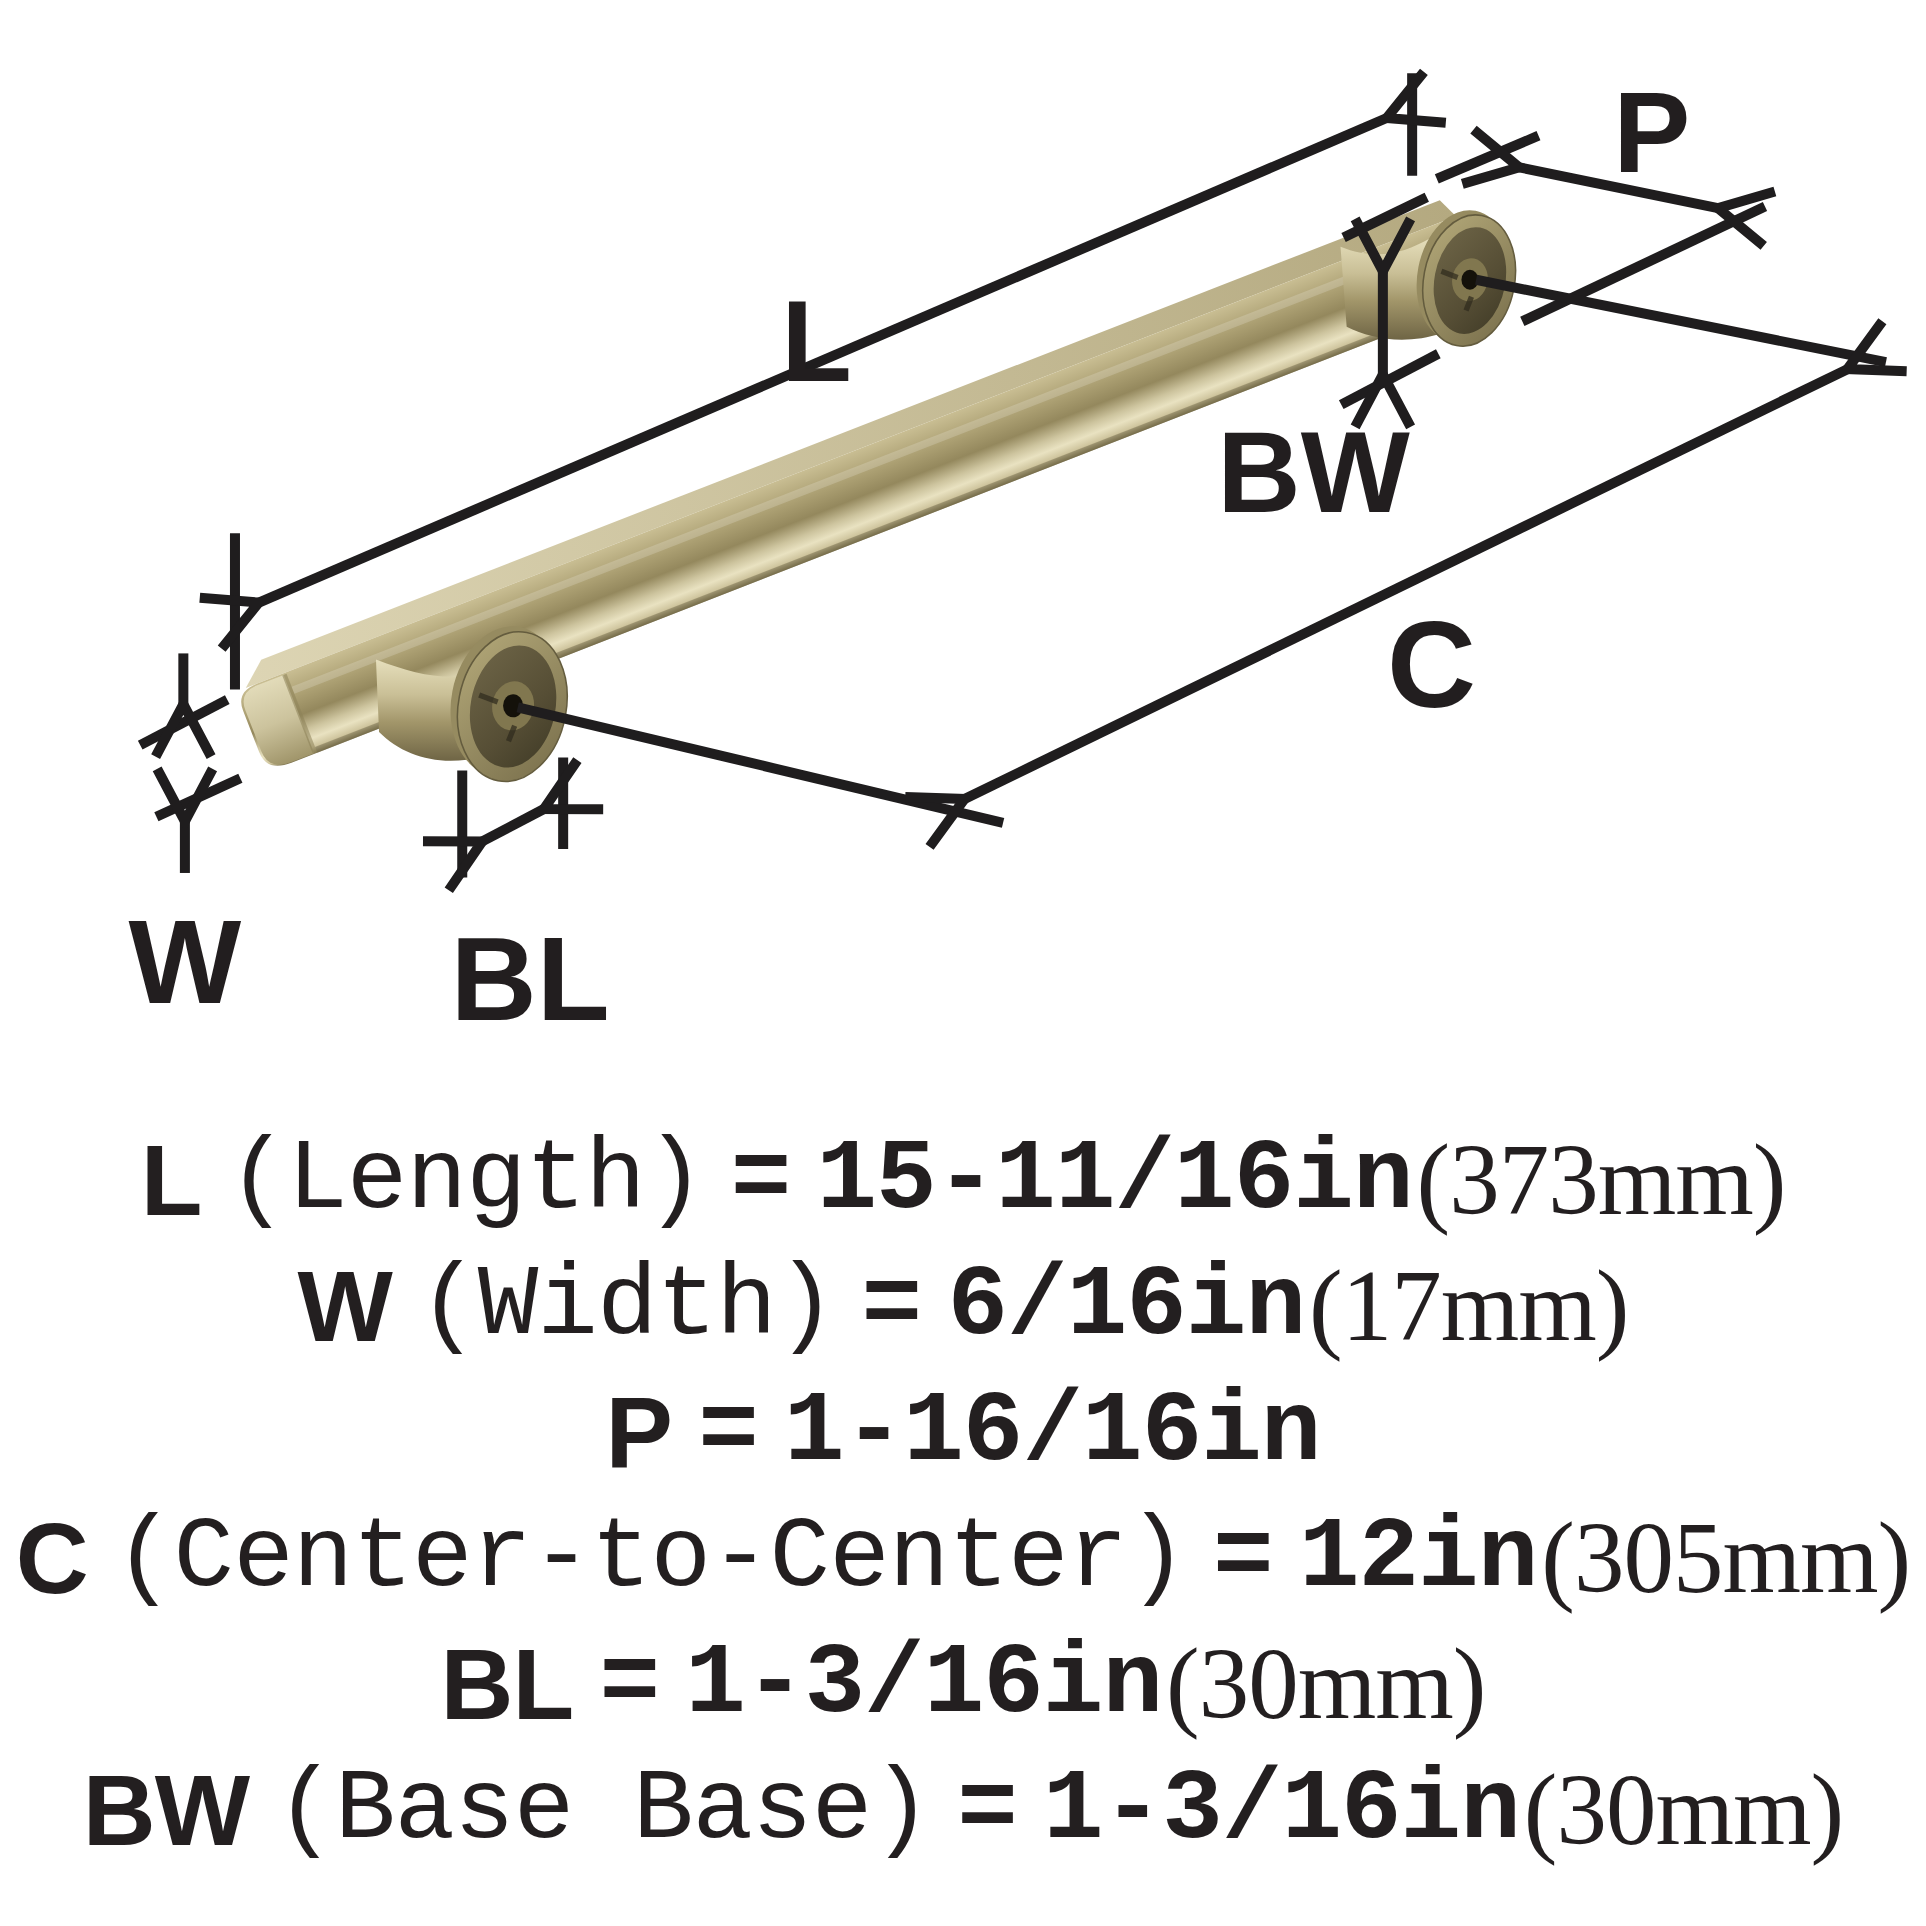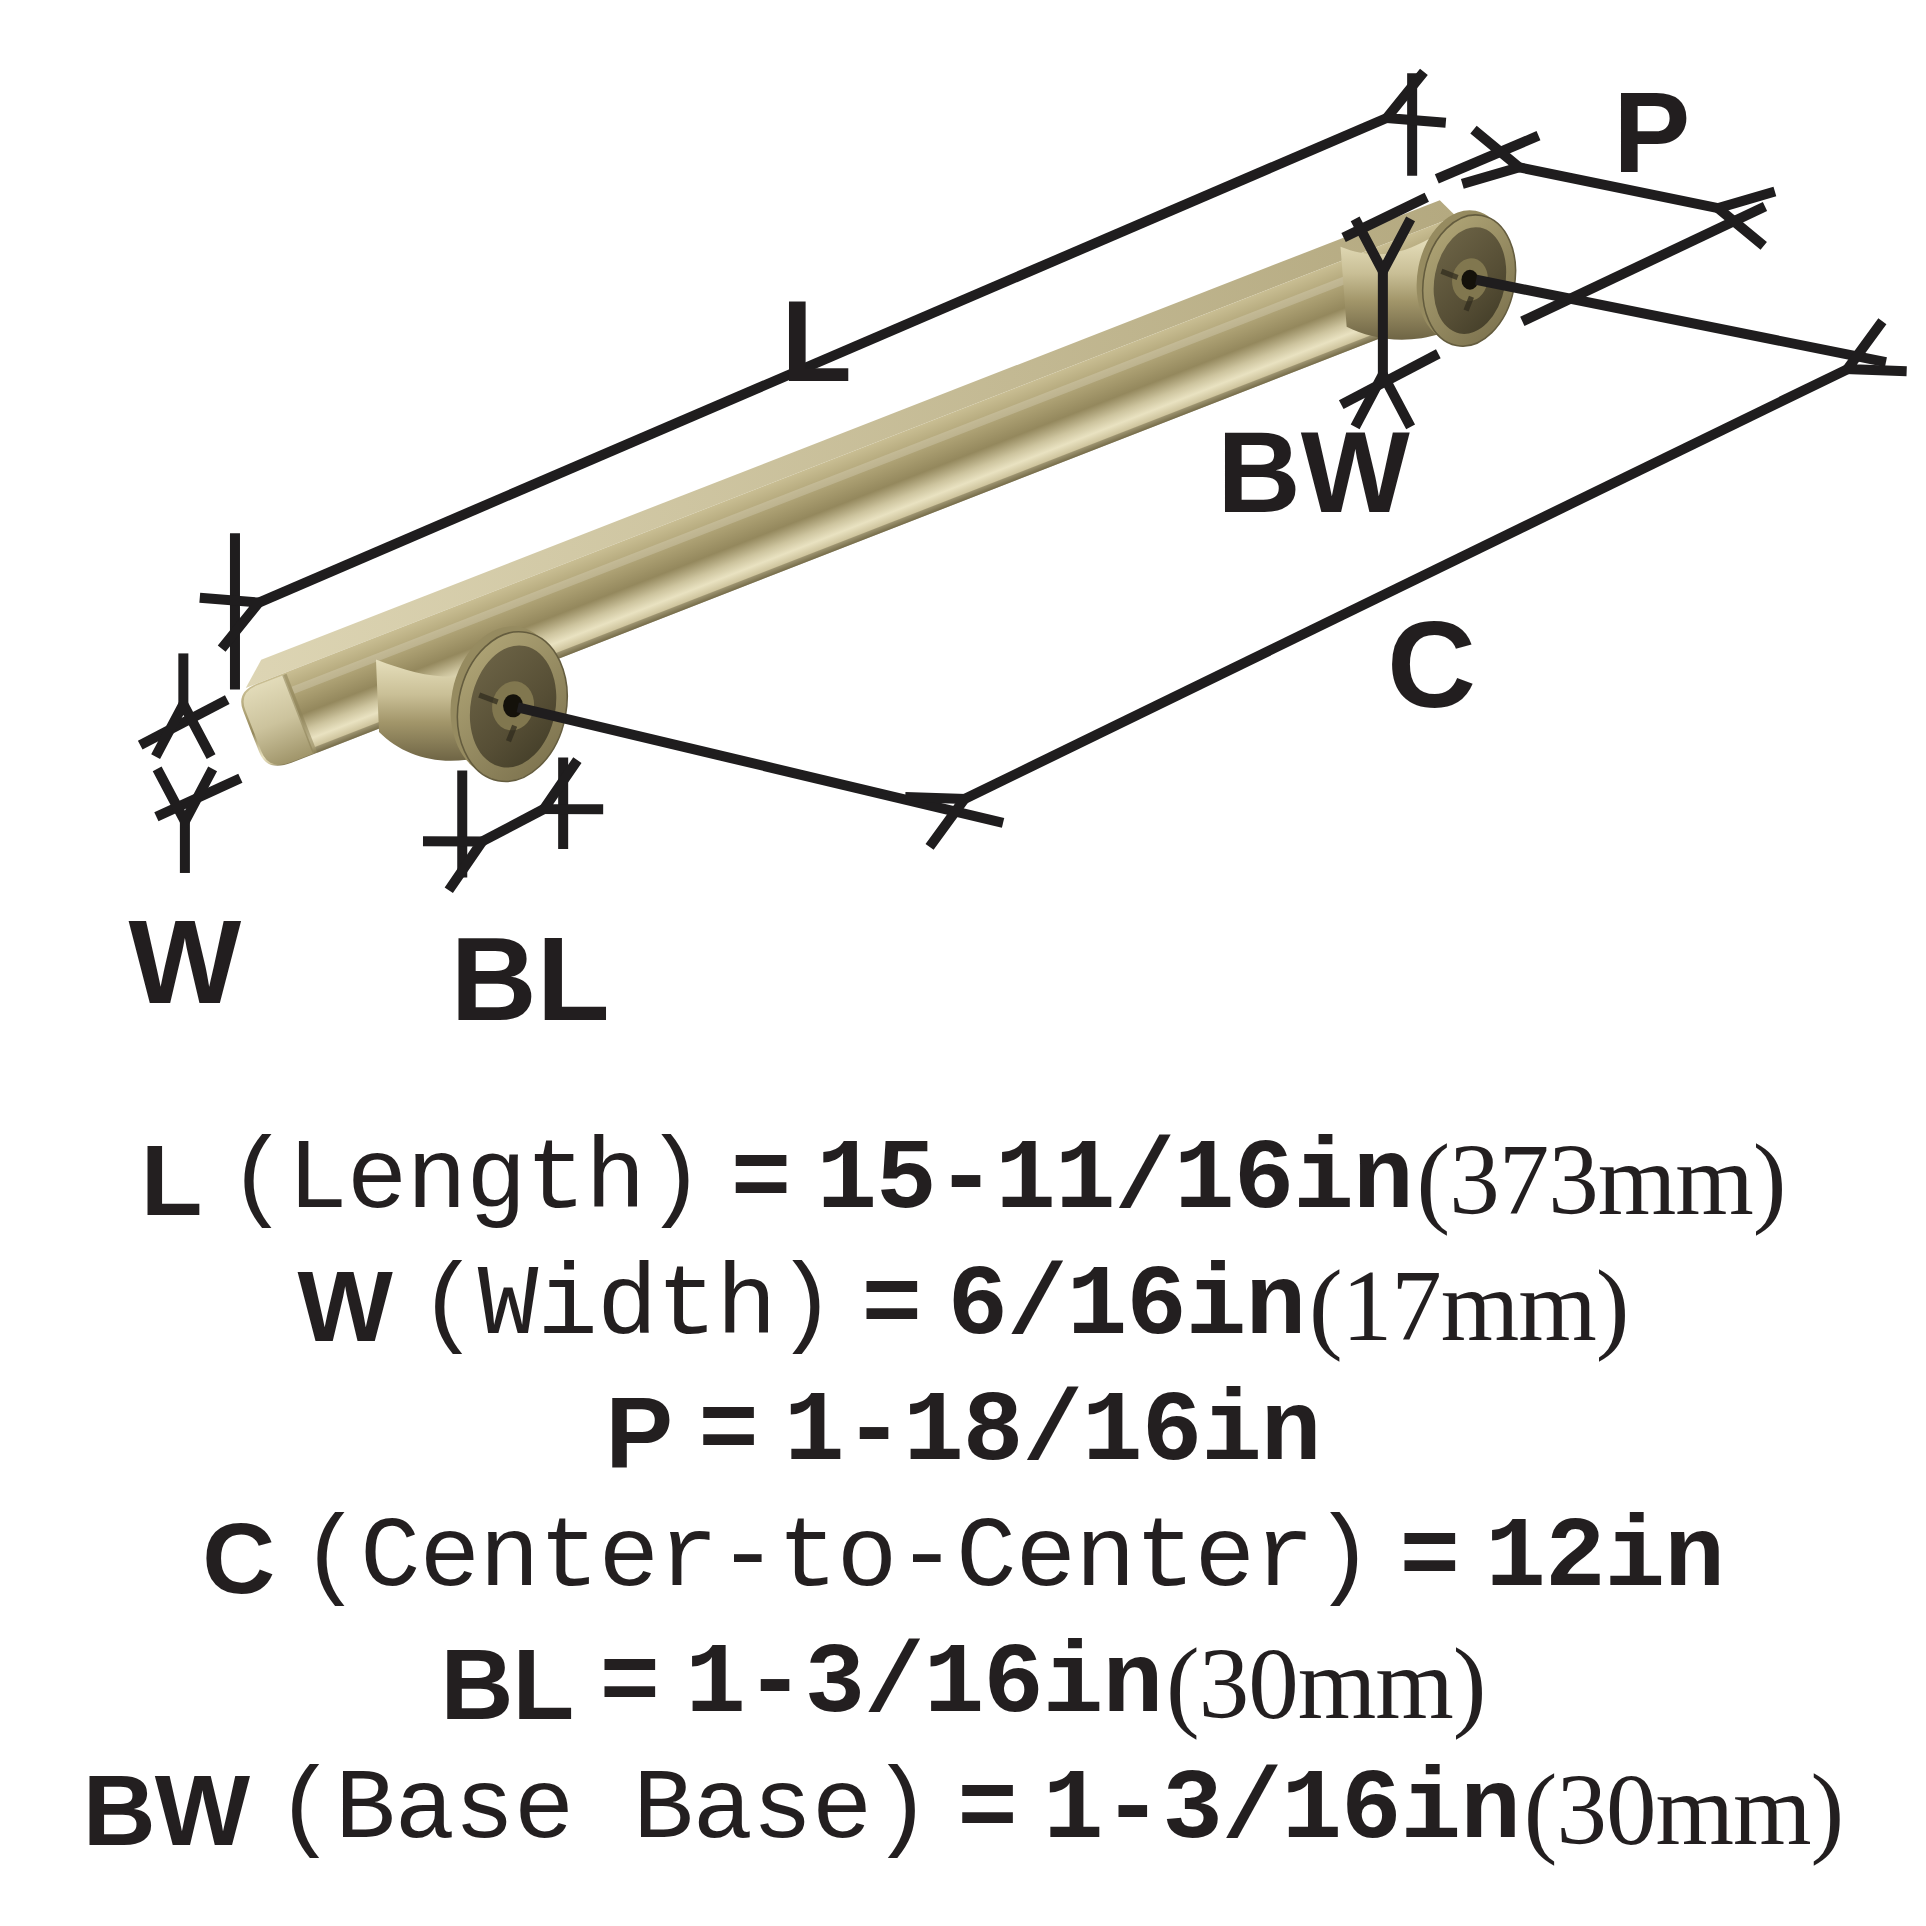--- a/index.html
+++ b/index.html
@@ -131,27 +131,28 @@
   <div class="spec-row">
     <span class="sp-b">W</span>
     <span class="sp-l gap">(Width)</span>
     <span class="sp-b gap">=</span>
     <span class="sp-b gap">6/16in</span>
     <span class="sp-l nogap">(17mm)</span>
   </div>
   <div class="spec-row">
     <span class="sp-b">P</span>
     <span class="sp-b gap">=</span>
-    <span class="sp-b gap">1-18/16in</span>
+    <span class="sp-b gap">1-16/16in</span>
   </div>
   <div class="spec-row">
     <span class="sp-b">C</span>
     <span class="sp-l gap">(Center-to-Center)</span>
     <span class="sp-b gap">=</span>
     <span class="sp-b gap">12in</span>
+    <span class="sp-l nogap">(305mm)</span>
   </div>
   <div class="spec-row">
     <span class="sp-b">BL</span>
     <span class="sp-b gap">=</span>
     <span class="sp-b gap">1-3/16in</span>
     <span class="sp-l nogap">(30mm)</span>
   </div>
   <div class="spec-row">
     <span class="sp-b">BW</span>
     <span class="sp-l gap">(Base Base)</span>

